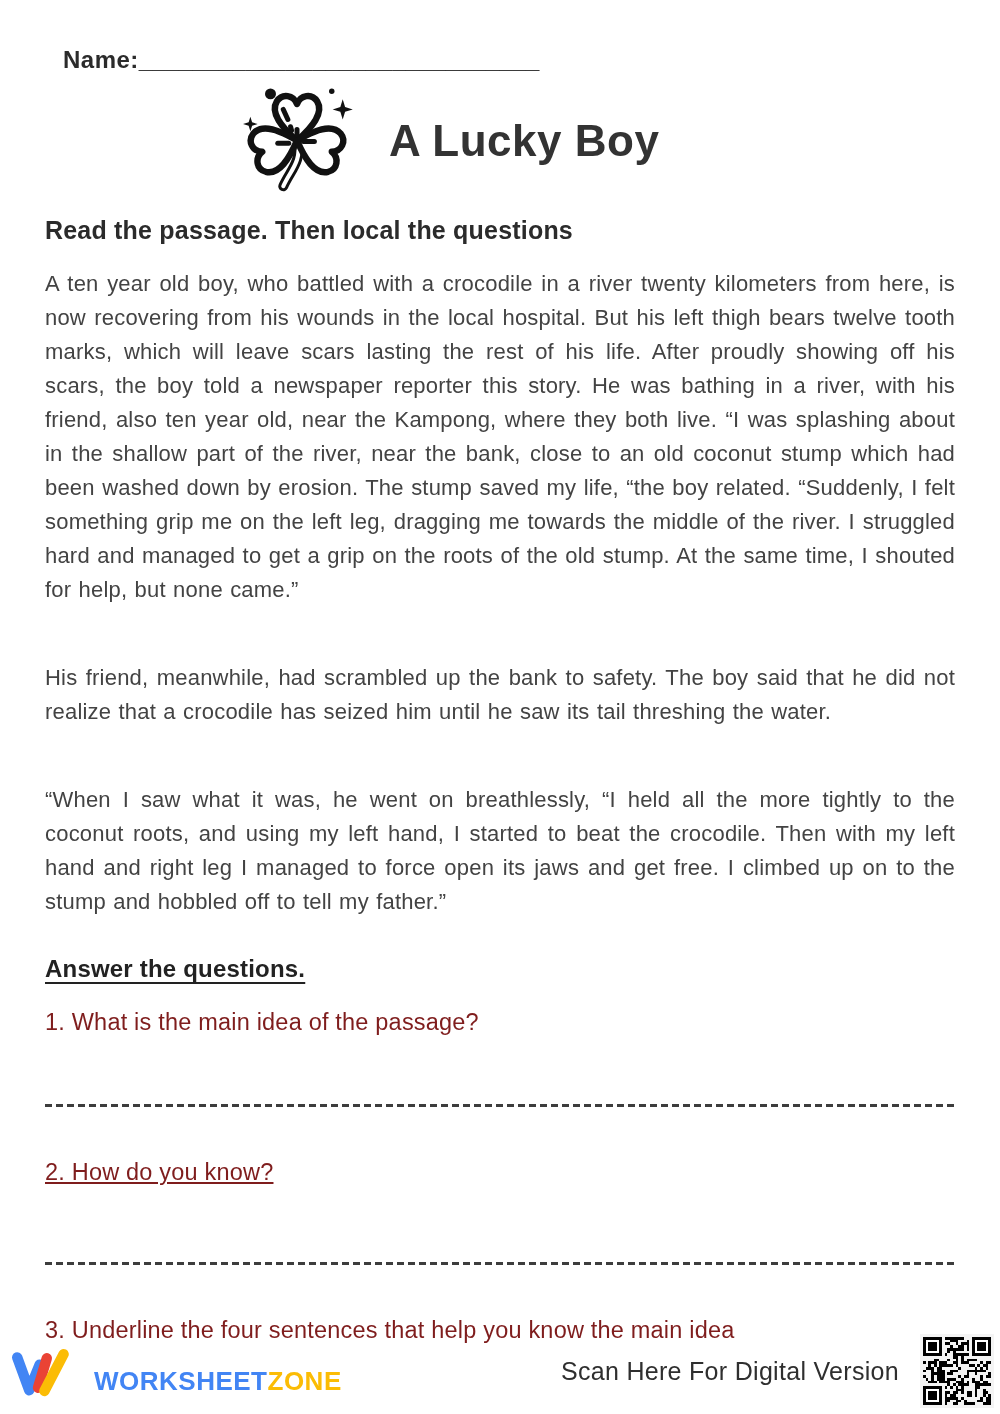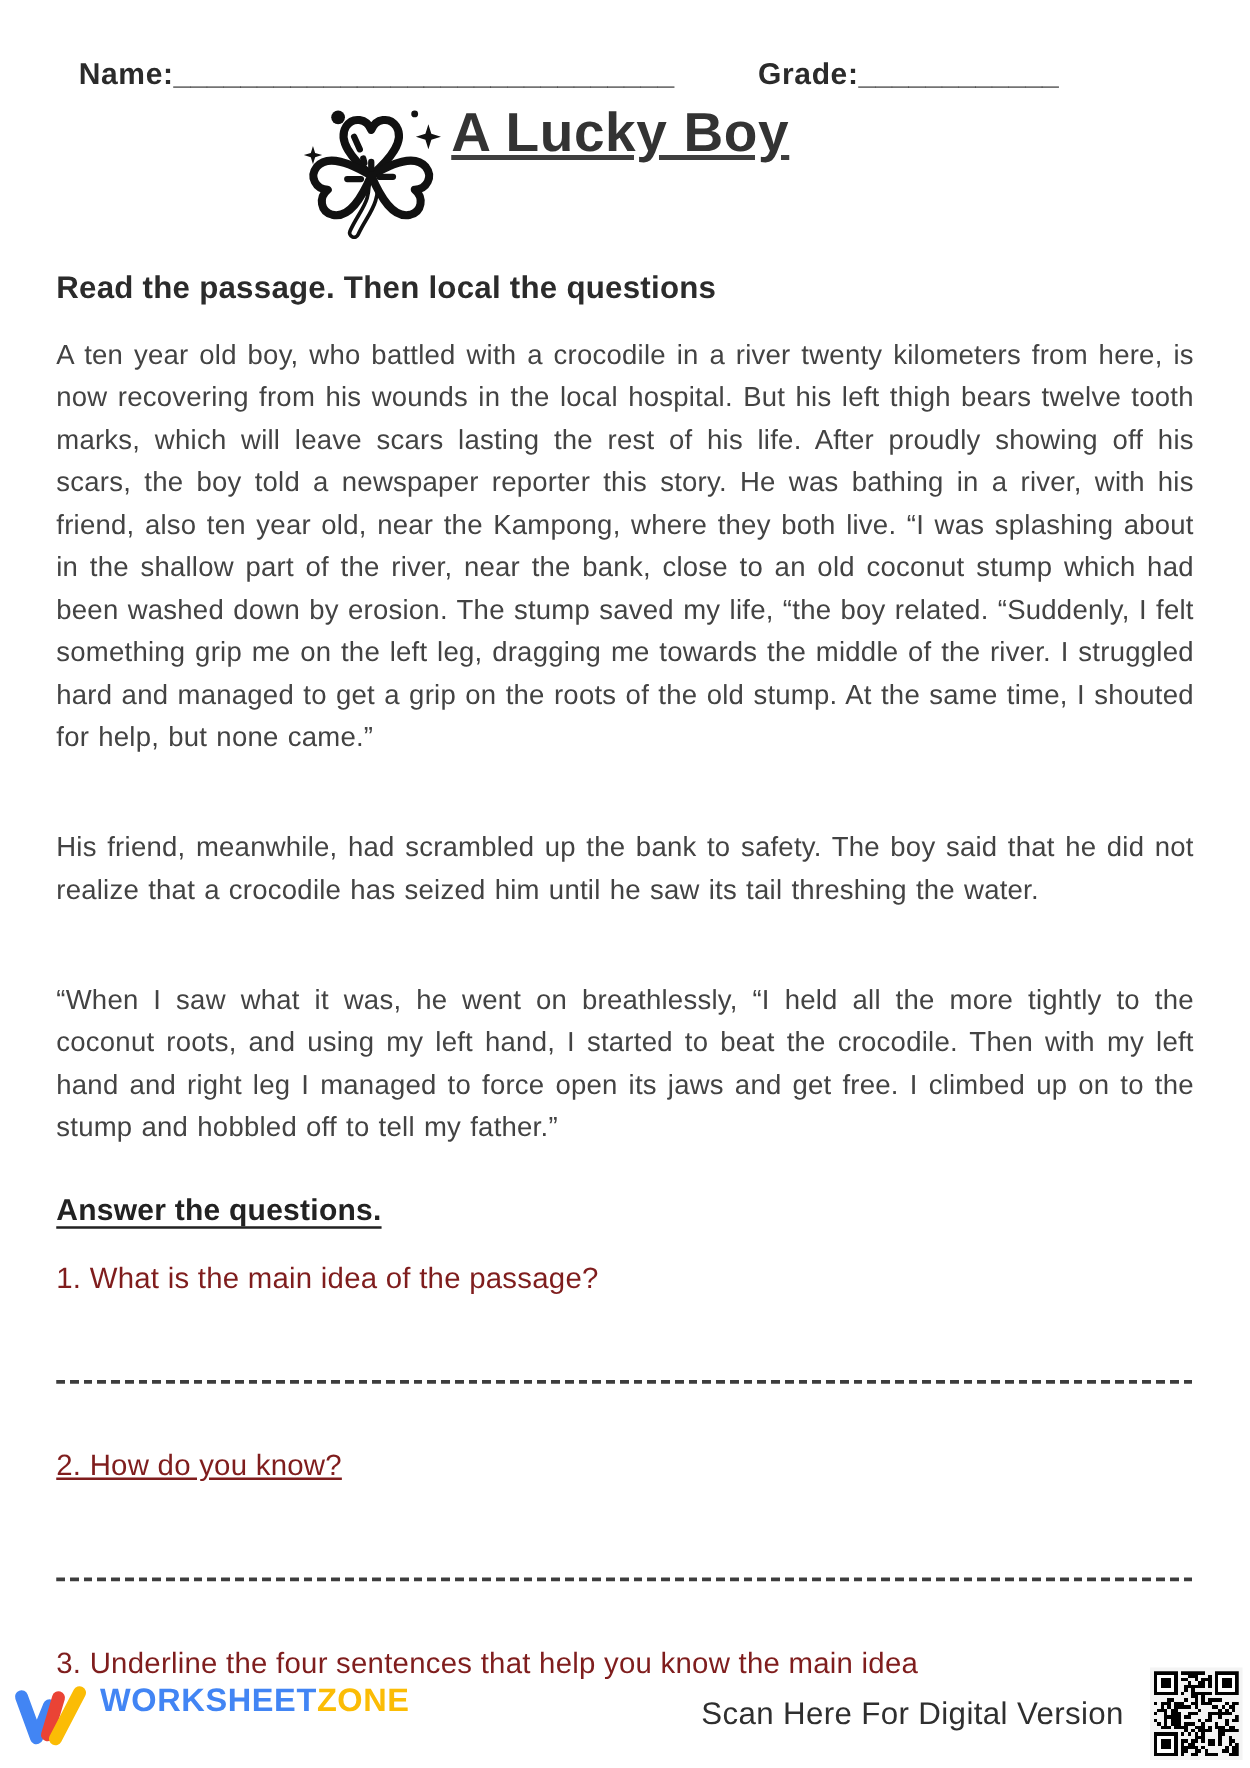--- a/index.html
+++ b/index.html
@@ -17,22 +17,22 @@
   .fill-row {
     display: flex; justify-content: space-between;
     padding: 6px 108px 0 18px;
     font-size: 24px; font-weight: bold; color: #2b2b2b;
     letter-spacing: 0.5px;
   }
   .fill-row .blank { font-weight: bold; color: #2b2b2b; letter-spacing: 0; }
 
   
   .title-block {
-    display: flex; 
-    margin: 8px 0 6px 188px; gap: 0; text-decoration: underline;
+    display: flex; align-items: center;
+    margin: 8px 0 6px 188px; gap: 28px;
   }
   .title-block svg.shamrock { width: 128px; height: 128px; flex: 0 0 auto; }
   .page-title {
     font-size: 44px; font-weight: bold; color: #333333;
     letter-spacing: 0.5px; padding-bottom: 10px;
   }
 
   .section-heading {
     font-size: 25px; font-weight: bold; color: #2b2b2b;
     margin: 2px 0 22px 0; letter-spacing: 0.2px;
@@ -61,21 +61,21 @@
   }
   .q2 { margin-top: 52px; text-decoration: underline; }
   .line2 { margin-top: 76px; }
   .q3 { margin-top: 52px; }
 
   
   .footer {
     position: absolute; left: 10px; right: 6px; bottom: 6px;
     display: flex; align-items: center;
   }
-  .brand { display: flex; align-items: flex-start; gap: 6px; }
+  .brand { display: flex; align-items: flex-end; gap: 20px; }
   .brand svg.wmark { width: 64px; height: 52px; }
   .brand-text { font-size: 26px; font-weight: bold; letter-spacing: 0.5px; }
   .brand-word1 { color: #4285f4; }
   .brand-word2 { color: #fbbc05; }
   .footer-right {
     margin-left: auto; display: flex; align-items: center; gap: 21px; text-align: center;
   }
   .scan-text { font-size: 25px; color: #2f2f2f; letter-spacing: 0.3px; }
   .qr-wrap {
     width: 74px; height: 74px; background: #f4f4f4; padding: 3px;
@@ -83,23 +83,20 @@
   .qr-wrap svg { width: 100%; height: 100%; display: block; }
 </style>
 </head>
 <body>
 
 <div class="page">
 
   <div class="fill-row">
     <span>
       <span>Name:</span><span class="blank">______________________________</span>
-    </span>
-    <span>
-      <span>Grade:</span><span class="blank">____________</span>
     </span>
   </div>
 
   <div class="title-block">
     <svg class="shamrock" viewBox="0 0 130 140" aria-hidden="true">
 
       <circle cx="36" cy="13" r="6" fill="#111"></circle>
       <circle cx="103" cy="10" r="3" fill="#111"></circle>
       <path d="M115,19 L117.6,27.4 L126,30 L117.6,32.6 L115,41 L112.4,32.6 L104,30 L112.4,27.4 Z" fill="#111"></path>
       <path d="M14,38 L15.9,44.1 L22,46 L15.9,47.9 L14,54 L12.1,47.9 L6,46 L12.1,44.1 Z" fill="#111"></path>

